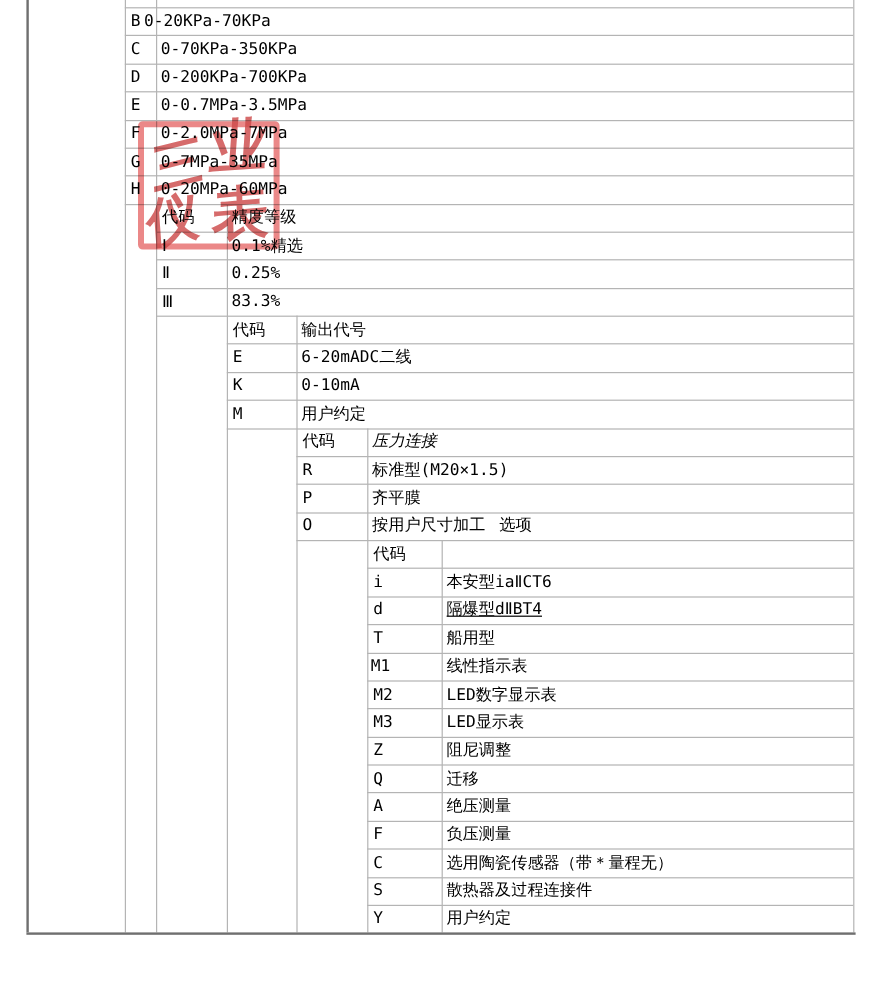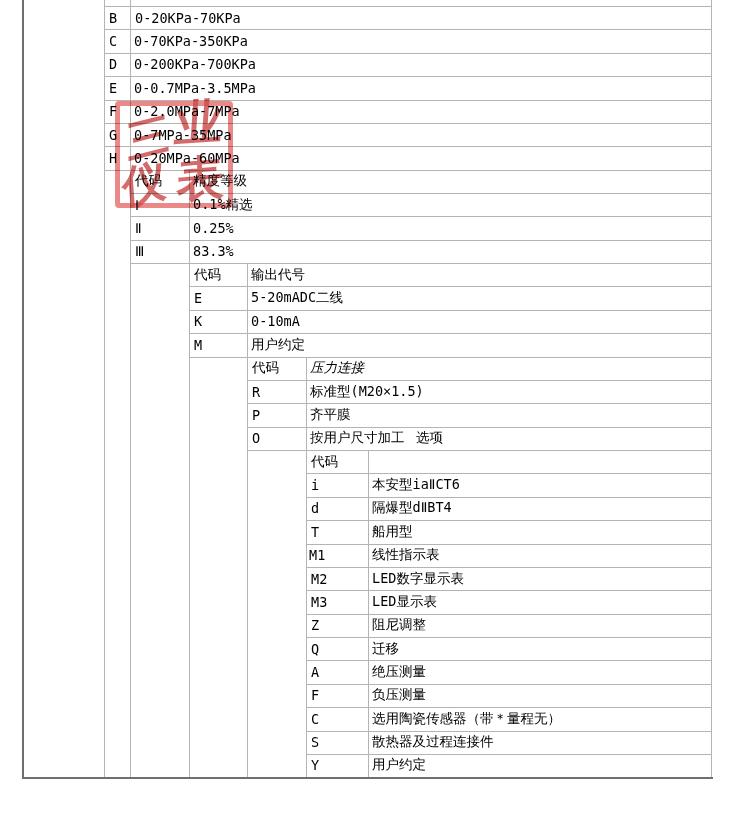--- a/index.html
+++ b/index.html
@@ -90,21 +90,21 @@
       <div class="hline" style="left: 306px; top: 590.3px; width: 405px;"></div>
       <div class="hline" style="left: 306px; top: 613.6px; width: 405px;"></div>
       <div class="hline" style="left: 306px; top: 637px; width: 405px;"></div>
       <div class="hline" style="left: 306px; top: 660.4px; width: 405px;"></div>
       <div class="hline" style="left: 306px; top: 683.7px; width: 405px;"></div>
       <div class="hline" style="left: 306px; top: 707.1px; width: 405px;"></div>
       <div class="hline" style="left: 306px; top: 730.5px; width: 405px;"></div>
       <div class="hline" style="left: 306px; top: 753.8px; width: 405px;"></div>
       <div class="hline dark" style="left: 22px; top: 777.2px; width: 691px;"></div>
       <div class="cell" style="left: 109px; top: 6px; width: 20px; height: 23.37px;">B</div>
-      <div class="cell" style="left: 135px; top: 6px; width: 576px; height: 23.37px;">0-20KPa-70KPa</div>
+      <div class="cell" style="left: 120px; top: 6px; width: 576px; height: 23.37px;">0-20KPa-70KPa</div>
       <div class="cell" style="left: 109px; top: 29.4px; width: 20px; height: 23.37px;">C</div>
       <div class="cell" style="left: 134px; top: 29.4px; width: 576px; height: 23.37px; text-align: right;">0-70KPa-350KPa</div>
       <div class="cell" style="left: 109px; top: 52.7px; width: 20px; height: 23.37px;">D</div>
       <div class="cell" style="left: 134px; top: 52.7px; width: 576px; height: 23.37px;">0-200KPa-700KPa</div>
       <div class="cell" style="left: 109px; top: 76.1px; width: 20px; height: 23.37px;">E</div>
       <div class="cell" style="left: 134px; top: 76.1px; width: 576px; height: 23.37px;">0-0.7MPa-3.5MPa</div>
       <div class="cell" style="left: 109px; top: 99.5px; width: 20px; height: 23.37px;">F</div>
       <div class="cell" style="left: 134px; top: 99.5px; width: 576px; height: 23.37px;">0-2.0MPa-7MPa</div>
       <div class="cell" style="left: 109px; top: 122.9px; width: 20px; height: 23.37px;">G</div>
       <div class="cell" style="left: 134px; top: 122.9px; width: 576px; height: 23.37px;">0-7MPa-35MPa</div>
@@ -114,39 +114,39 @@
       <div class="cell" style="left: 193px; top: 169.6px; width: 517px; height: 23.37px;">精度等级</div>
       <div class="cell" style="left: 135px; top: 193px; width: 53px; height: 23.37px;">Ⅰ</div>
       <div class="cell" style="left: 193px; top: 193px; width: 517px; height: 23.37px;">0.1%精选</div>
       <div class="cell" style="left: 135px; top: 216.3px; width: 53px; height: 23.37px;">Ⅱ</div>
       <div class="cell" style="left: 193px; top: 216.3px; width: 517px; height: 23.37px;">0.25%</div>
       <div class="cell" style="left: 135px; top: 239.7px; width: 53px; height: 23.37px;">Ⅲ</div>
       <div class="cell" style="left: 193px; top: 239.7px; width: 517px; height: 23.37px;">83.3%</div>
       <div class="cell" style="left: 194px; top: 263.1px; width: 52px; height: 23.37px;">代码</div>
       <div class="cell" style="left: 251px; top: 263.1px; width: 459px; height: 23.37px;">输出代号</div>
       <div class="cell" style="left: 194px; top: 286.4px; width: 52px; height: 23.37px;">E</div>
-      <div class="cell" style="left: 251px; top: 286.4px; width: 459px; height: 23.37px;">5-20mADC二线</div>
+      <div class="cell" style="left: 251px; top: 286.4px; width: 459px; height: 23.37px;">6-20mADC二线</div>
       <div class="cell" style="left: 194px; top: 309.8px; width: 52px; height: 23.37px;">K</div>
       <div class="cell" style="left: 251px; top: 309.8px; width: 459px; height: 23.37px;">0-10mA</div>
       <div class="cell" style="left: 194px; top: 333.2px; width: 52px; height: 23.37px;">M</div>
       <div class="cell" style="left: 251px; top: 333.2px; width: 459px; height: 23.37px;">用户约定</div>
       <div class="cell" style="left: 252px; top: 356.6px; width: 53px; height: 23.37px;">代码</div>
       <div class="cell" style="left: 310px; top: 356.6px; width: 400px; height: 23.37px; font-style: italic;">压力连接</div>
       <div class="cell" style="left: 252px; top: 379.9px; width: 53px; height: 23.37px;">R</div>
       <div class="cell" style="left: 310px; top: 379.9px; width: 400px; height: 23.37px;">标准型(M20×1.5)</div>
       <div class="cell" style="left: 252px; top: 403.3px; width: 53px; height: 23.37px;">P</div>
       <div class="cell" style="left: 310px; top: 403.3px; width: 400px; height: 23.37px;">齐平膜</div>
       <div class="cell" style="left: 252px; top: 426.7px; width: 53px; height: 23.37px;">O</div>
       <div class="cell" style="left: 310px; top: 426.7px; width: 400px; height: 23.37px;">按用户尺寸加工</div>
       <div class="cell" style="left: 311px; top: 450px; width: 56px; height: 23.37px;">代码</div>
       <div class="cell" style="left: 372px; top: 426px; width: 338px; height: 23.37px; margin-left: 44px;">选项</div>
       <div class="cell" style="left: 311px; top: 473.4px; width: 56px; height: 23.37px;">i</div>
       <div class="cell" style="left: 372px; top: 473.4px; width: 338px; height: 23.37px; text-align: right;">本安型iaⅡCT6</div>
       <div class="cell" style="left: 311px; top: 496.8px; width: 56px; height: 23.37px;">d</div>
-      <div class="cell" style="left: 372px; top: 496.8px; width: 338px; height: 23.37px;">隔爆型dⅡBT4</div>
+      <div class="cell" style="left: 372px; top: 496.8px; width: 338px; height: 23.37px; text-decoration: underline;">隔爆型dⅡBT4</div>
       <div class="cell" style="left: 311px; top: 520.1px; width: 56px; height: 23.37px;">T</div>
       <div class="cell" style="left: 372px; top: 520.1px; width: 338px; height: 23.37px;">船用型</div>
       <div class="cell" style="left: 309px; top: 543.5px; width: 56px; height: 23.37px;">M1</div>
       <div class="cell" style="left: 372px; top: 543.5px; width: 338px; height: 23.37px;">线性指示表</div>
       <div class="cell" style="left: 311px; top: 566.9px; width: 56px; height: 23.37px;">M2</div>
       <div class="cell" style="left: 372px; top: 566.9px; width: 338px; height: 23.37px;">LED数字显示表</div>
       <div class="cell" style="left: 311px; top: 590.3px; width: 56px; height: 23.37px;">M3</div>
       <div class="cell" style="left: 372px; top: 590.3px; width: 338px; height: 23.37px;">LED显示表</div>
       <div class="cell" style="left: 311px; top: 613.6px; width: 56px; height: 23.37px;">Z</div>
       <div class="cell" style="left: 372px; top: 613.6px; width: 338px; height: 23.37px;">阻尼调整</div>

